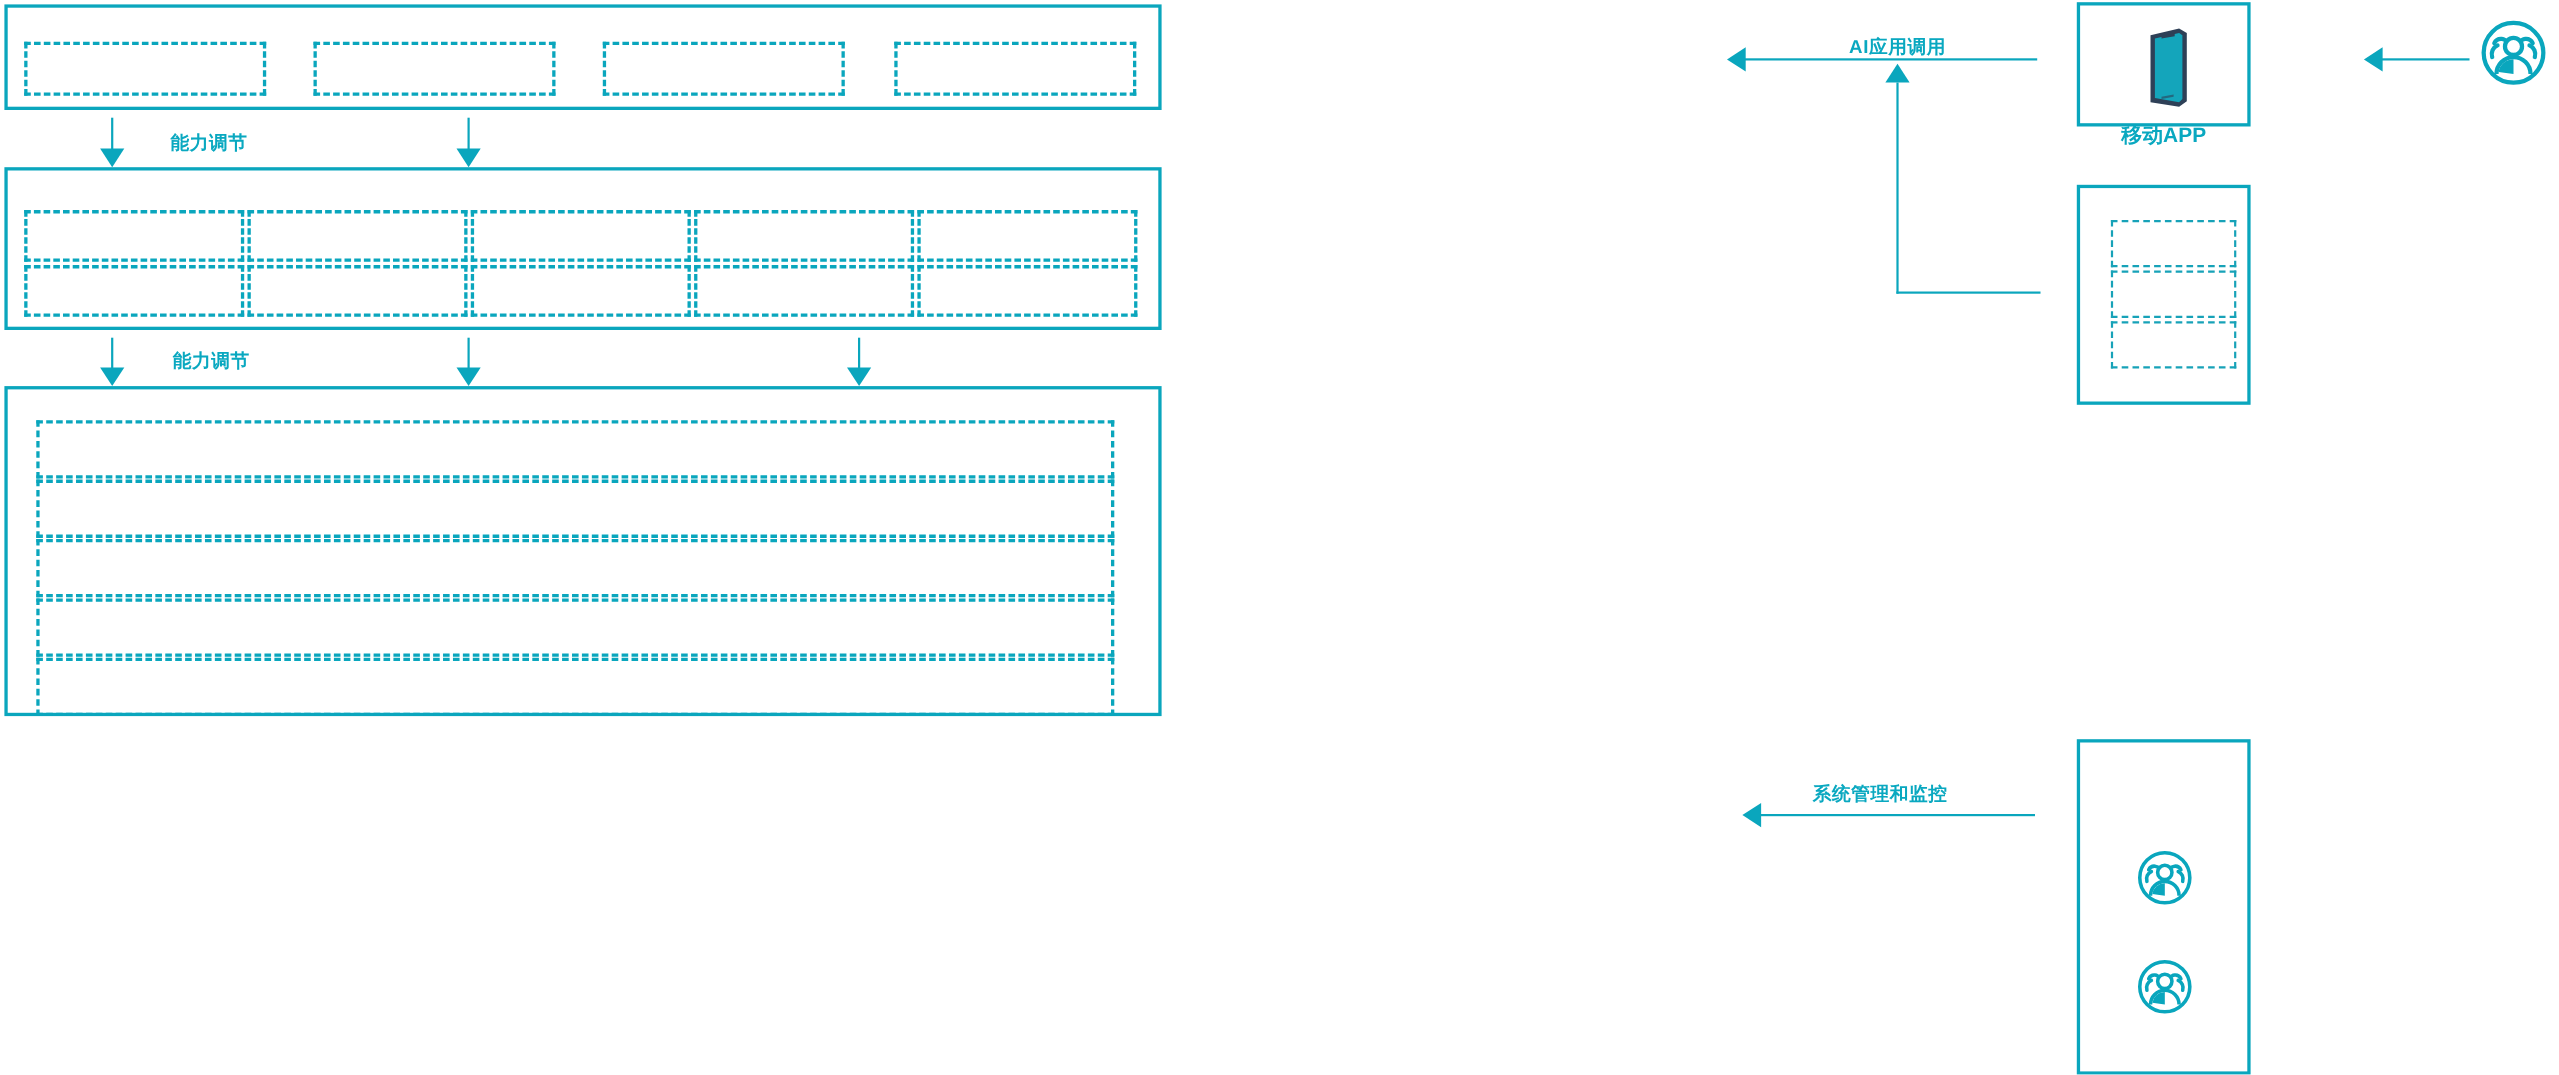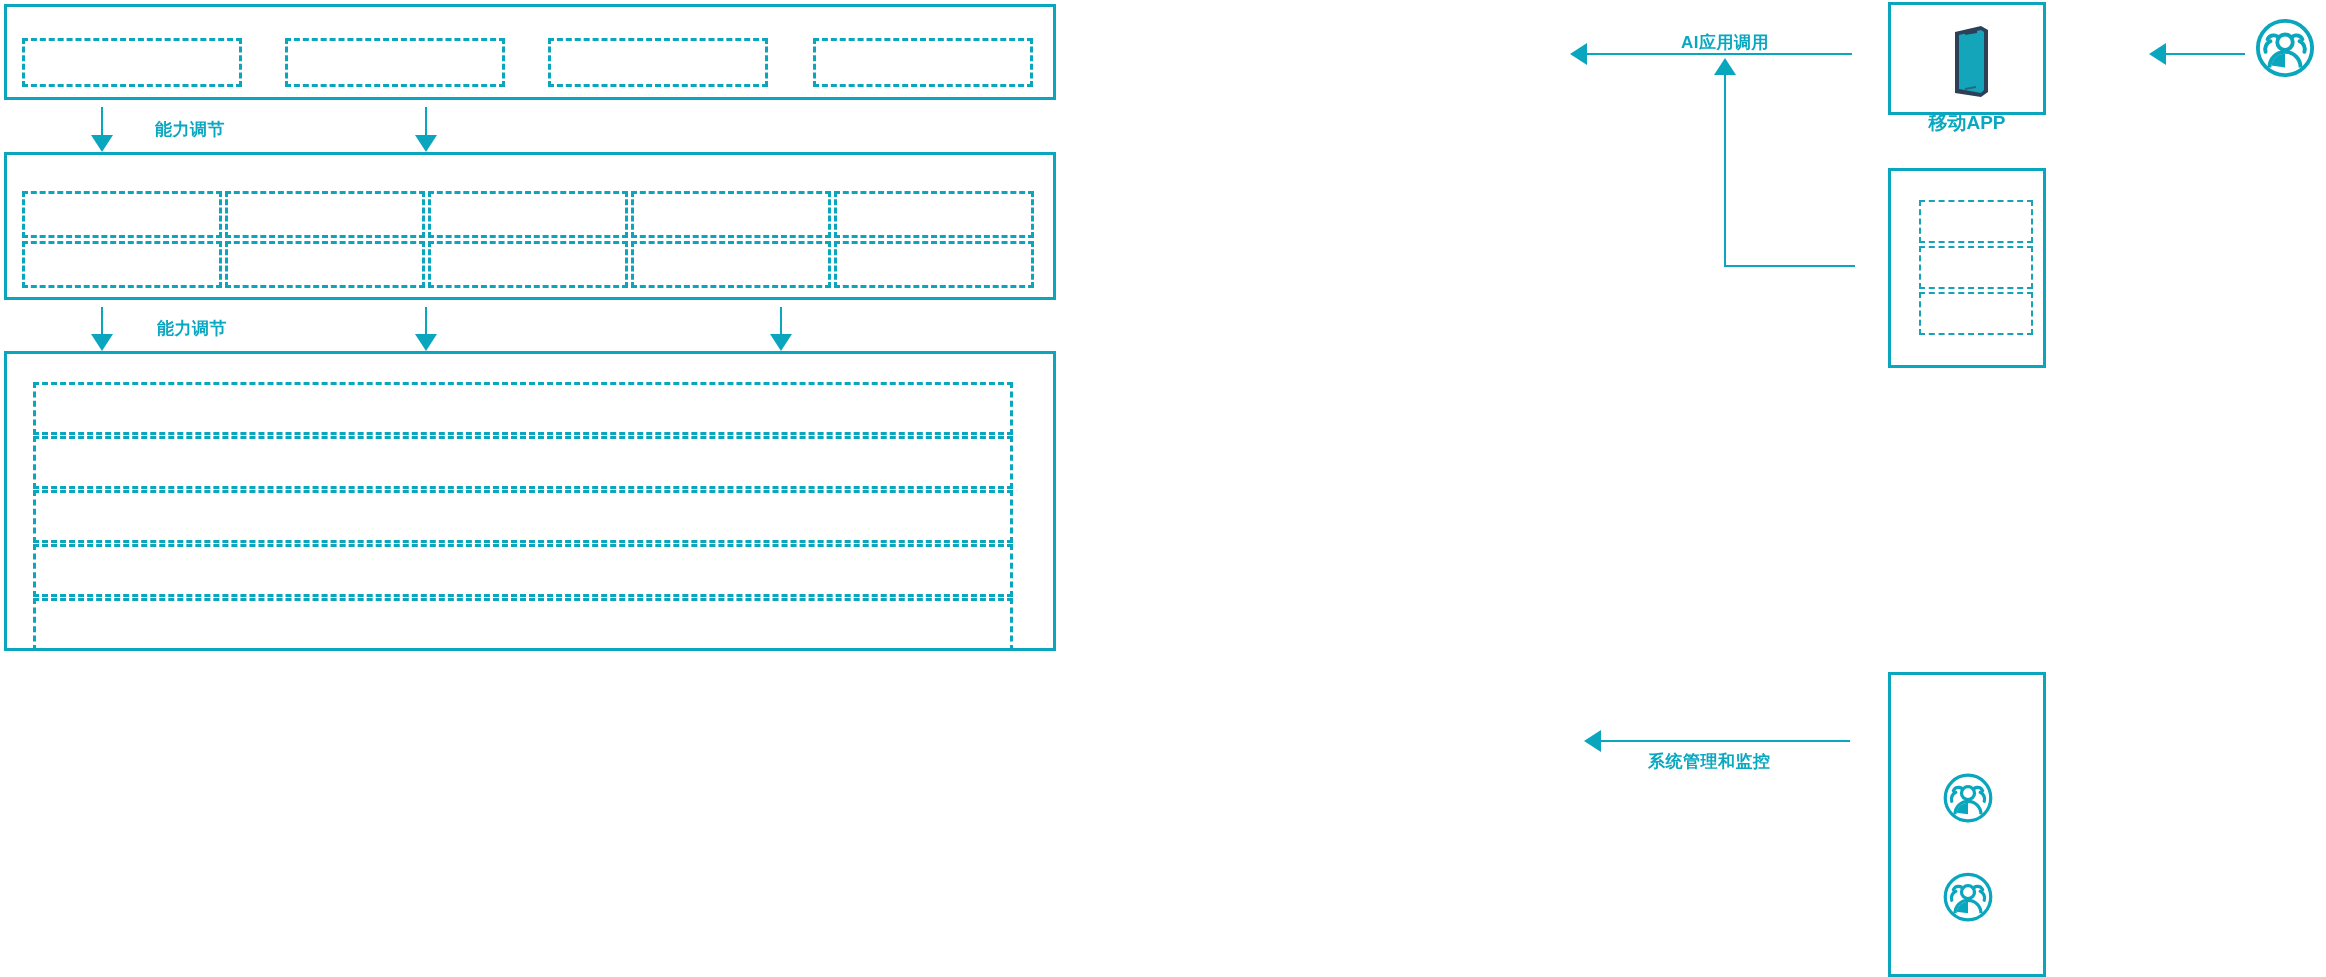--- a/index.html
+++ b/index.html
@@ -243,21 +243,21 @@
       <path d="M18 50 a14 14 0 0 1 14 -12 L32 52 Z" fill="#0aa6bd"></path>
       <path d="M14 23 a7 7 0 0 1 7 -4 a7 7 0 0 1 3 1" fill="none" stroke="#0aa6bd" stroke-width="4" stroke-linecap="round"></path>
       <path d="M50 23 a7 7 0 0 0 -7 -4 a7 7 0 0 0 -3 1" fill="none" stroke="#0aa6bd" stroke-width="4" stroke-linecap="round"></path>
       <path d="M12 36 a9 9 0 0 1 5 -11" fill="none" stroke="#0aa6bd" stroke-width="4" stroke-linecap="round"></path>
       <path d="M52 36 a9 9 0 0 0 -5 -11" fill="none" stroke="#0aa6bd" stroke-width="4" stroke-linecap="round"></path>
     </svg>
   </div>
 
   <div class="h-line" style="left:1600px; top:740px; width:250px;"></div>
   <div class="arrow-left" style="left:1584px; top:730px;"></div>
-  <div class="label md" style="left:1648px; top:750px;">系统管理和监控</div>
+  <div class="label md" style="left:1648px; top:710px;">系统管理和监控</div>
 
   <div class="h-line" style="left:2165px; top:53px; width:80px;"></div>
   <div class="arrow-left" style="left:2149px; top:43px;"></div>
 
   <div class="icon" style="left:2254px; top:17px; width:62px; height:62px;">
     <svg width="62" height="62" viewBox="0 0 64 64" xmlns="http://www.w3.org/2000/svg">
       <circle cx="32" cy="32" r="28" fill="none" stroke="#0aa6bd" stroke-width="4"></circle>
       <circle cx="32" cy="26" r="8" fill="none" stroke="#0aa6bd" stroke-width="4"></circle>
       <path d="M16 52 a16 16 0 0 1 32 0" fill="none" stroke="#0aa6bd" stroke-width="4"></path>
       <path d="M18 50 a14 14 0 0 1 14 -12 L32 52 Z" fill="#0aa6bd"></path>

